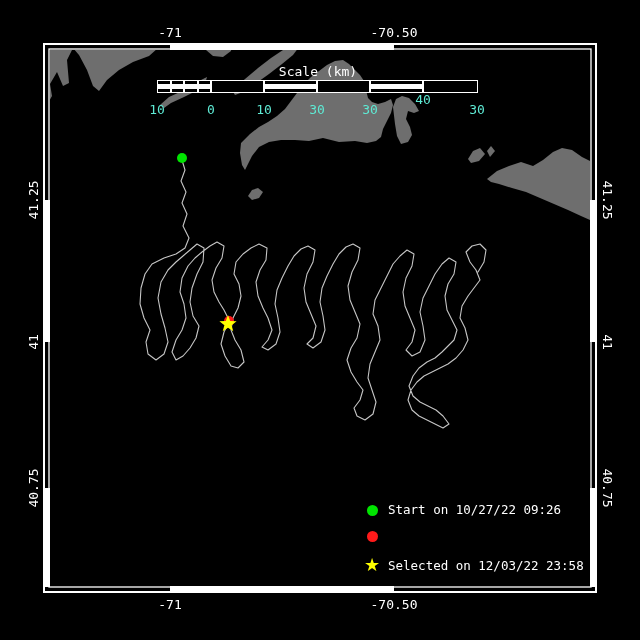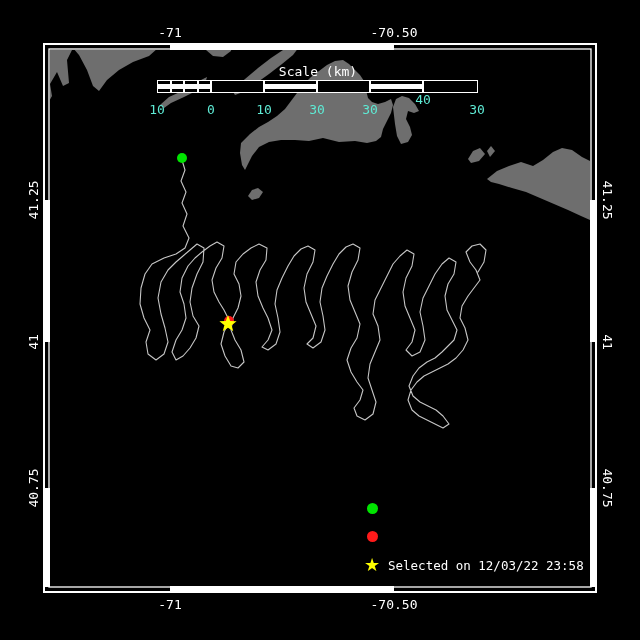--- a/index.html
+++ b/index.html
@@ -77,20 +77,21 @@
       <span class="sb-label" style="left: 370px; top: 109px;">30</span>
       <span class="sb-label" style="left: 423px; top: 99px;">40</span>
       <span class="sb-label" style="left: 477px; top: 109px;">30</span>
     </div>
 
   <div id="legend">
     <div class="legend-row" id="legend-row-0" style="left: 367px; top: 502px;">
       <span class="legend-marker">
           <span class="legend-dot" id="legend-marker-0" style="background: rgb(0, 228, 0);"></span>
         </span>
+      <span>Start on 10/27/22 09:26</span>
     </div>
     <div class="legend-row" id="legend-row-1" style="left: 367px; top: 530px;">
       <span class="legend-marker">
           <span class="legend-dot" id="legend-marker-1" style="background: rgb(255, 26, 26);"></span>
         </span>
     </div>
     <div class="legend-row" id="legend-row-2" style="left: 367px; top: 558px;">
       <span class="legend-marker">
           <span class="legend-star" id="legend-marker-2" style="color: rgb(255, 255, 0);">★</span>
         </span>

